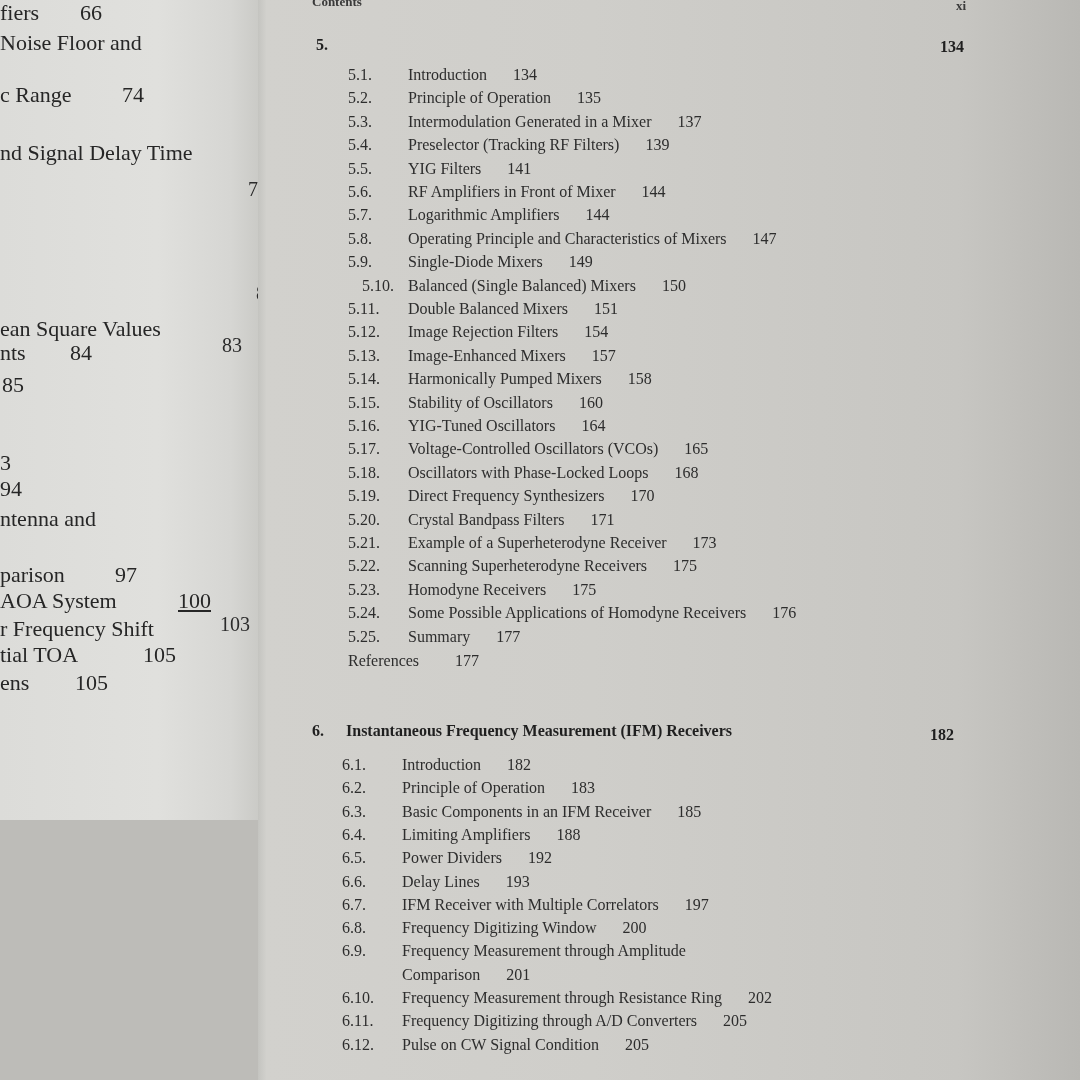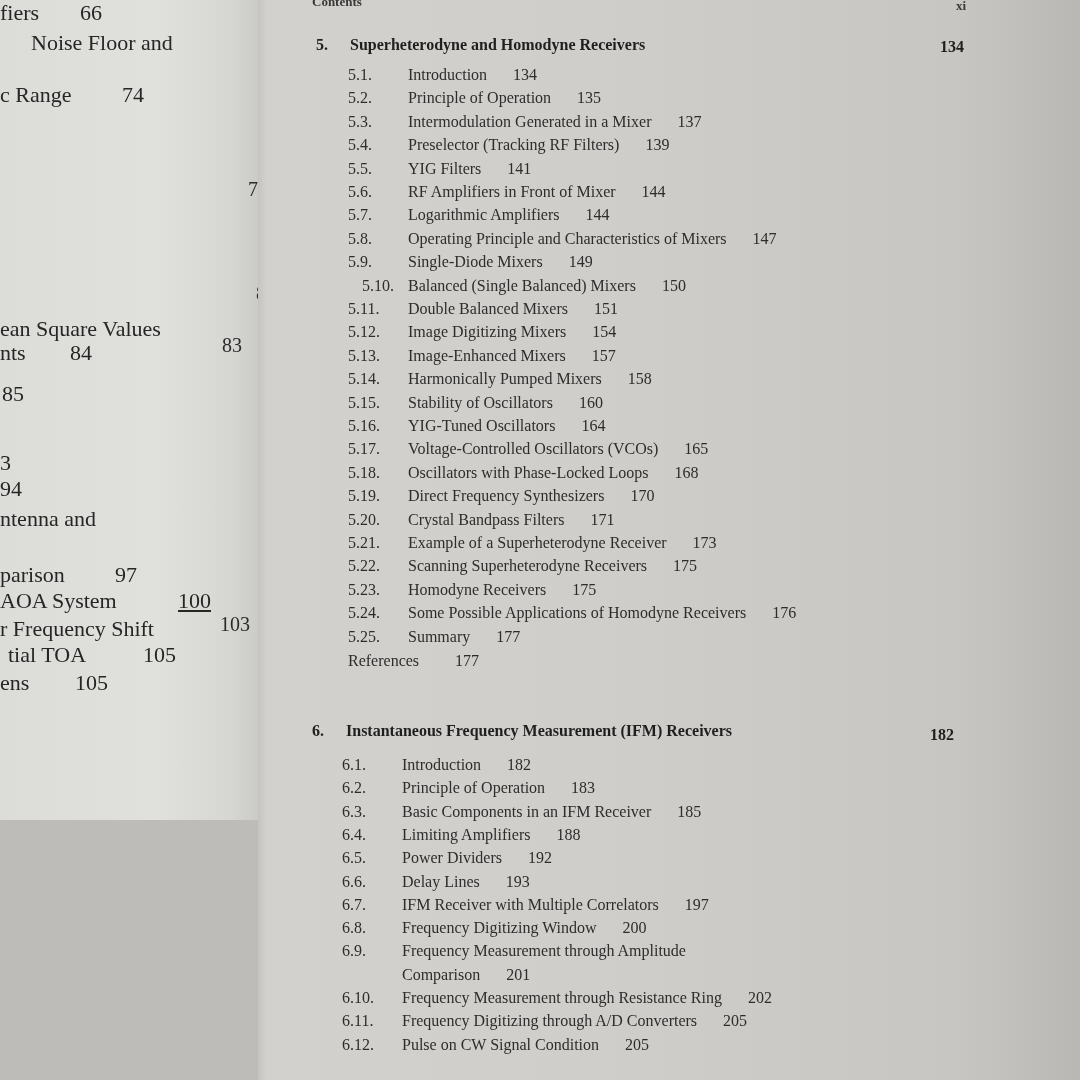--- a/index.html
+++ b/index.html
@@ -35,71 +35,71 @@
   .entry { position: absolute; font-size: 16px; white-space: nowrap; color: #2d2d2d; }
   .entry .num { display: inline-block; width: 60px; }
   .entry .pg { margin-left: 26px; }
 </style>
 </head>
 <body>
 
 <div class="left-page" id="left-page">
     <div class="lp-line" style="left: 0px; top: 0px;"><span>fiers</span></div>
     <div class="lp-line" style="left: 80px; top: 0px;">66</div>
-    <div class="lp-line" style="left: 0px; top: 30px; padding-left: 31px;"><span>Noise Floor and</span></div>
+    <div class="lp-line" style="left: 0px; top: 30px;"><span>Noise Floor and</span></div>
     <div class="lp-line" style="left: 0px; top: 82px;"><span>c Range</span></div>
     <div class="lp-line" style="left: 122px; top: 82px;">74</div>
+    <div class="lp-line" style="left: 0px; top: 140px;"><span>nd Signal Delay Time</span></div>
     <div class="lp-line" style="left: 0px; top: 316px;"><span>ean Square Values</span></div>
     <div class="lp-line" style="left: 0px; top: 340px;"><span>nts</span></div>
     <div class="lp-line" style="left: 70px; top: 340px;">84</div>
-    <div class="lp-line" style="left: 2px; top: 381px;"><span>85</span></div>
+    <div class="lp-line" style="left: 2px; top: 372px;"><span>85</span></div>
     <div class="lp-line" style="left: 0px; top: 450px;"><span>3</span></div>
     <div class="lp-line" style="left: 0px; top: 476px;"><span>94</span></div>
     <div class="lp-line" style="left: 0px; top: 506px;"><span>ntenna and</span></div>
     <div class="lp-line" style="left: 0px; top: 562px;"><span>parison</span></div>
     <div class="lp-line" style="left: 115px; top: 562px;">97</div>
     <div class="lp-line" style="left: 0px; top: 588px;"><span>AOA System</span></div>
     <div class="lp-line" style="left: 178px; top: 588px; text-decoration: underline;">100</div>
     <div class="lp-line" style="left: 0px; top: 616px;"><span>r Frequency Shift</span></div>
-    <div class="lp-line" style="left: 8px; top: 642px;"><span>tial TOA</span></div>
+    <div class="lp-line" style="left: 0px; top: 642px;"><span>tial TOA</span></div>
     <div class="lp-line" style="left: 143px; top: 642px;">105</div>
     <div class="lp-line" style="left: 0px; top: 670px;"><span>ens</span></div>
     <div class="lp-line" style="left: 75px; top: 670px;">105</div>
     <div class="lp-line" style="left: 0px; top: 982px;"><span>deo Receivers</span></div>
     <div class="lp-line" style="left: 0px; top: 1036px;"><span>nplifiers</span></div>
     <div class="lp-line" style="left: 123px; top: 1036px;">125</div>
     <div class="lp-num" style="left: 248px; top: 178px;">77</div>
     <div class="lp-num" style="left: 256px; top: 282px;">81</div>
     <div class="lp-num" style="left: 222px; top: 334px;">83</div>
     <div class="lp-num" style="left: 220px; top: 613px;">103</div>
     <div class="lp-num" style="left: 241px; top: 816px;">113</div>
     <div class="lp-num" style="left: 182px; top: 920px;">115</div>
   </div>
 <div class="gutter"></div>
 
 <div class="right-page" id="right-page">
   <div class="rp-abs running-head" style="left:46px; top:-6px;">Contents</div>
   <div class="rp-abs running-head" style="left:690px; top:-2px;">xi</div>
 
   <div class="rp-abs chapter-num" style="left:50px; top:36px;">5.</div>
-  <div class="rp-abs chapter-title" style="left:84px; top:36px;">Superheterodyne and Homodyne Receivers</div>
   <div class="rp-abs chapter-page" style="left:674px; top:38px;">134</div>
   <div id="ch5-entries">
       <div class="entry" style="left: 82px; top: 66px;"><span class="num">5.1.</span><span>Introduction</span><span class="pg">134</span></div>
       <div class="entry" style="left: 82px; top: 89.4px;"><span class="num">5.2.</span><span>Principle of Operation</span><span class="pg">135</span></div>
       <div class="entry" style="left: 82px; top: 112.8px;"><span class="num">5.3.</span><span>Intermodulation Generated in a Mixer</span><span class="pg">137</span></div>
       <div class="entry" style="left: 82px; top: 136.2px;"><span class="num">5.4.</span><span>Preselector (Tracking RF Filters)</span><span class="pg">139</span></div>
       <div class="entry" style="left: 82px; top: 159.6px;"><span class="num">5.5.</span><span>YIG Filters</span><span class="pg">141</span></div>
       <div class="entry" style="left: 82px; top: 183px;"><span class="num">5.6.</span><span>RF Amplifiers in Front of Mixer</span><span class="pg">144</span></div>
       <div class="entry" style="left: 82px; top: 206.4px;"><span class="num">5.7.</span><span>Logarithmic Amplifiers</span><span class="pg">144</span></div>
       <div class="entry" style="left: 82px; top: 229.8px;"><span class="num">5.8.</span><span>Operating Principle and Characteristics of Mixers</span><span class="pg">147</span></div>
       <div class="entry" style="left: 82px; top: 253.2px;"><span class="num">5.9.</span><span>Single-Diode Mixers</span><span class="pg">149</span></div>
       <div class="entry" style="left: 82px; top: 276.6px; text-align: center;"><span class="num">5.10.</span><span>Balanced (Single Balanced) Mixers</span><span class="pg">150</span></div>
       <div class="entry" style="left: 82px; top: 300px;"><span class="num">5.11.</span><span>Double Balanced Mixers</span><span class="pg">151</span></div>
-      <div class="entry" style="left: 82px; top: 323.4px;"><span class="num">5.12.</span><span>Image Digitizing Mixers</span><span class="pg">154</span></div>
+      <div class="entry" style="left: 82px; top: 323.4px;"><span class="num">5.12.</span><span>Image Rejection Filters</span><span class="pg">154</span></div>
       <div class="entry" style="left: 82px; top: 346.8px;"><span class="num">5.13.</span><span>Image-Enhanced Mixers</span><span class="pg">157</span></div>
       <div class="entry" style="left: 82px; top: 370.2px;"><span class="num">5.14.</span><span>Harmonically Pumped Mixers</span><span class="pg">158</span></div>
       <div class="entry" style="left: 82px; top: 393.6px;"><span class="num">5.15.</span><span>Stability of Oscillators</span><span class="pg">160</span></div>
       <div class="entry" style="left: 82px; top: 417px;"><span class="num">5.16.</span><span>YIG-Tuned Oscillators</span><span class="pg">164</span></div>
       <div class="entry" style="left: 82px; top: 440.4px;"><span class="num">5.17.</span><span>Voltage-Controlled Oscillators (VCOs)</span><span class="pg">165</span></div>
       <div class="entry" style="left: 82px; top: 463.8px;"><span class="num">5.18.</span><span>Oscillators with Phase-Locked Loops</span><span class="pg">168</span></div>
       <div class="entry" style="left: 82px; top: 487.2px;"><span class="num">5.19.</span><span>Direct Frequency Synthesizers</span><span class="pg">170</span></div>
       <div class="entry" style="left: 82px; top: 510.6px;"><span class="num">5.20.</span><span>Crystal Bandpass Filters</span><span class="pg">171</span></div>
       <div class="entry" style="left: 82px; top: 534px;"><span class="num">5.21.</span><span>Example of a Superheterodyne Receiver</span><span class="pg">173</span></div>
       <div class="entry" style="left: 82px; top: 557.4px;"><span class="num">5.22.</span><span>Scanning Superheterodyne Receivers</span><span class="pg">175</span></div>

